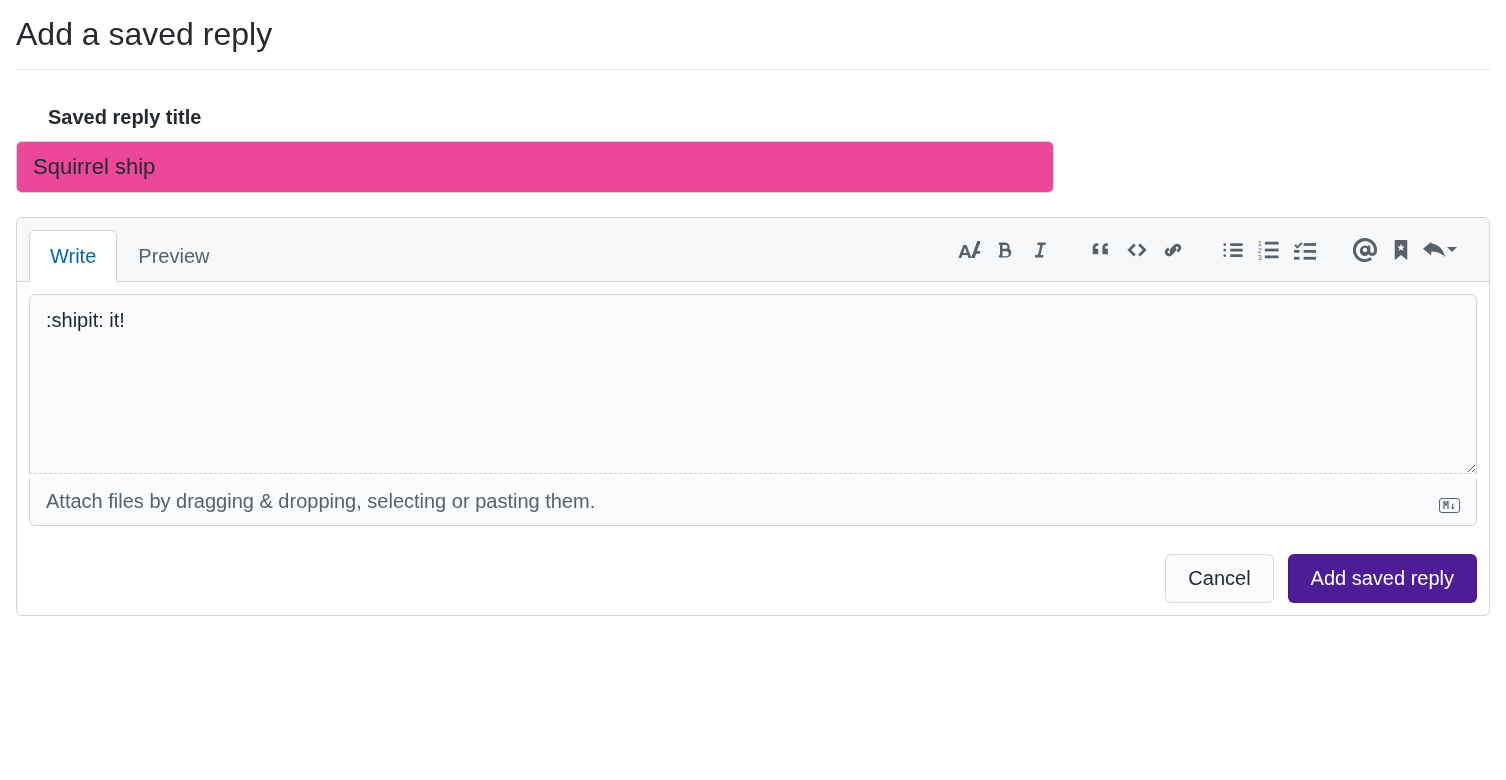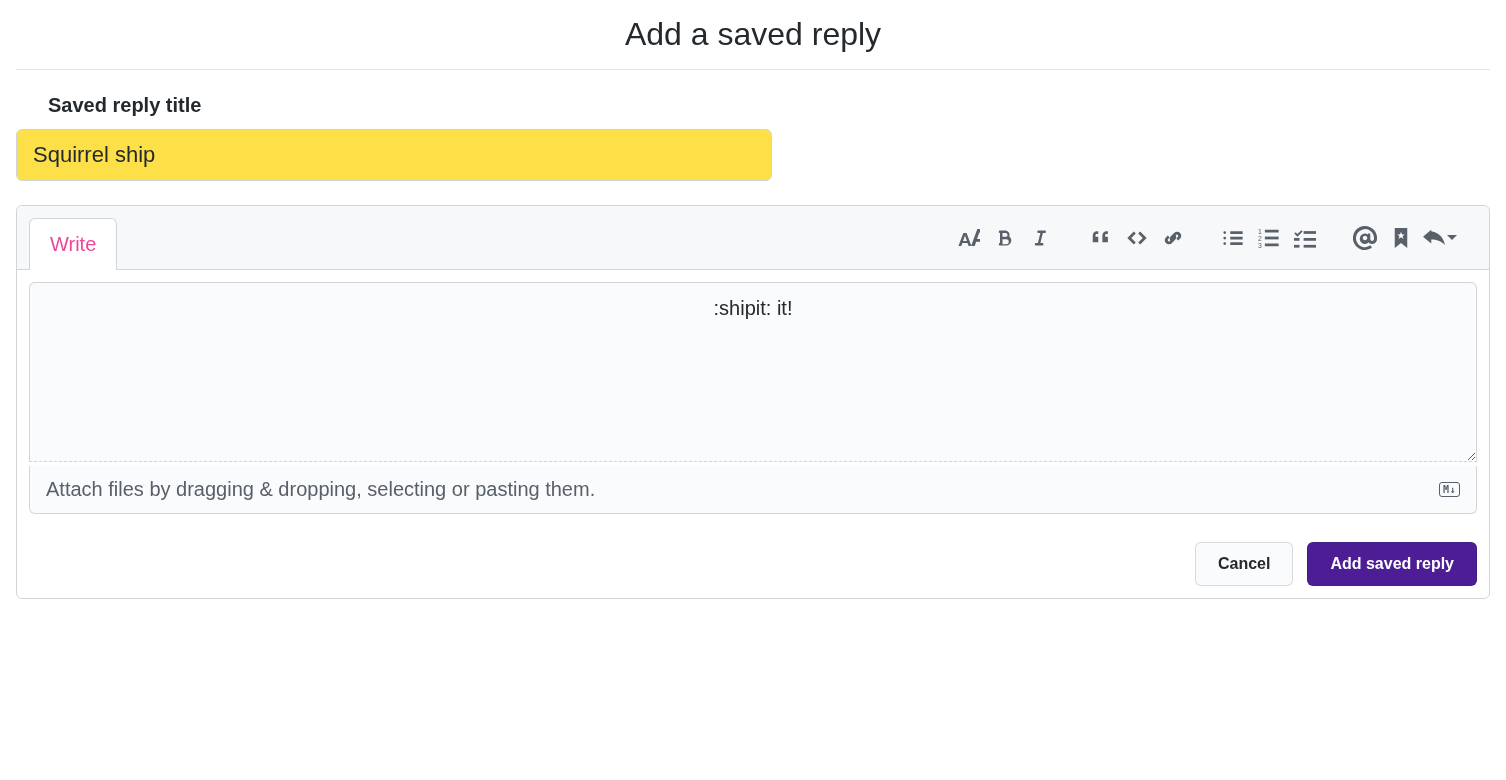--- a/index.html
+++ b/index.html
@@ -7,36 +7,35 @@
       font-family: -apple-system, BlinkMacSystemFont, "Segoe UI", Helvetica, Arial, sans-serif;
       color: #24292e;
       background: #ffffff;
       padding: 16px;
     }
     .page-title {
       font-size: 32px;
       font-weight: 400;
       padding-bottom: 16px;
       border-bottom: 1px solid #e1e4e8;
-      margin-bottom: 24px;
-      text-align: center;
+      margin-bottom: 36px;
     }
     .field-label {
       font-size: 20px;
       font-weight: 600;
       margin-bottom: 12px;
       display: block;
       margin-left: 32px;
     }
     .title-input {
-      width: 756px;
+      width: 1038px;
       max-width: 100%;
       padding: 12px 16px;
       font-size: 22px;
-      background: #fde047;
+      background: #ec4899;
       border: 1px solid #d1d5da;
       border-radius: 6px;
       color: #24292e;
       margin-bottom: 24px;
     }
     .editor-box {
       border: 1px solid #d1d5da;
       border-radius: 6px;
       background: #ffffff;
     }
@@ -56,21 +55,21 @@
       cursor: pointer;
       border: 1px solid transparent;
       border-bottom: none;
       border-top-left-radius: 6px;
       border-top-right-radius: 6px;
       margin-bottom: -1px;
     }
     .tab.active {
       background: #ffffff;
       border-color: #d1d5da;
-      color: #ec4899;
+      color: #0369a1;
       text-align: center;
     }
     .toolbar {
       display: flex;
       align-items: center;
       margin-left: auto;
       gap: 8px;
       padding-bottom: 12px;
       padding-right: 8px;
     }
@@ -96,35 +95,34 @@
       border-left: 5px solid transparent;
       border-right: 5px solid transparent;
       border-top: 5px solid #586069;
       margin-left: 2px;
     }
     .reply-dropdown { display:flex; align-items:center; cursor:pointer; color:#586069;}
     .body-wrap { padding: 12px; }
     .body-textarea {
       width: 100%;
       min-height: 180px;
-      padding: 14px 32px;
+      padding: 14px 16px;
       font-size: 20px;
       background: #fafbfc;
       border: 1px solid #d1d5da;
       border-bottom: 1px dashed #d1d5da;
       border-top-left-radius: 6px;
       border-top-right-radius: 6px;
       resize: vertical;
       color: #24292e;
       font-family: inherit;
-      text-align: center;
     }
     .attach-bar {
       display: flex;
-      align-items: center;
+      align-items: flex-end;
       justify-content: space-between;
       padding: 12px 16px;
       font-size: 20px;
       color: #586069;
       border: 1px solid #d1d5da;
       border-top: none;
       border-bottom-left-radius: 6px;
       border-bottom-right-radius: 6px;
       background: #fafbfc;
       gap: 48px;
@@ -143,22 +141,22 @@
     }
     .actions {
       display: flex;
       justify-content: flex-end;
       gap: 14px;
       margin-top: 16px;
       padding: 0 12px 12px 12px;
     }
     .btn {
       padding: 12px 22px;
-      font-size: 16px;
-      font-weight: 700;
+      font-size: 20px;
+      font-weight: 400;
       border-radius: 6px;
       cursor: pointer;
       border: 1px solid rgba(27,31,35,0.15);
     }
     .btn-default {
       background: #fafbfc;
       color: #24292e;
     }
     .btn-primary {
       background: #4c1d95;
@@ -172,20 +170,21 @@
 
 
 <h1 class="page-title">Add a saved reply</h1>
 
 <label class="field-label">Saved reply title</label>
 <input class="title-input" type="text" value="Squirrel ship" style="">
 
 <div class="editor-box">
   <div class="tabs-row">
     <div class="tab active">Write</div>
+    <div class="tab">Preview</div>
 
     <div class="toolbar">
       <div class="toolbar-group">
         <div class="tool-btn">
           <svg width="22" height="22" viewBox="0 0 16 16">
               <path d="M9.497 1.001A1 1 0 0 0 8.5 2v3H4V2a1 1 0 1 0-2 0v10a1 1 0 1 0 2 0V7h4.5v5a1 1 0 1 0 2 0V2a1 1 0 0 0-1.003-.999zM13 5.5a.5.5 0 0 0-.854-.354L11 6.293V7h1v4h-1v1h3v-1h-1V5.5z" transform="scale(0.01)" opacity="0"></path>
               <text x="0" y="14" font-size="14" font-weight="600" fill="#586069">A</text>
               <text x="9" y="14" font-size="18" font-weight="600" fill="#586069">A</text>
             </svg>
         </div>

